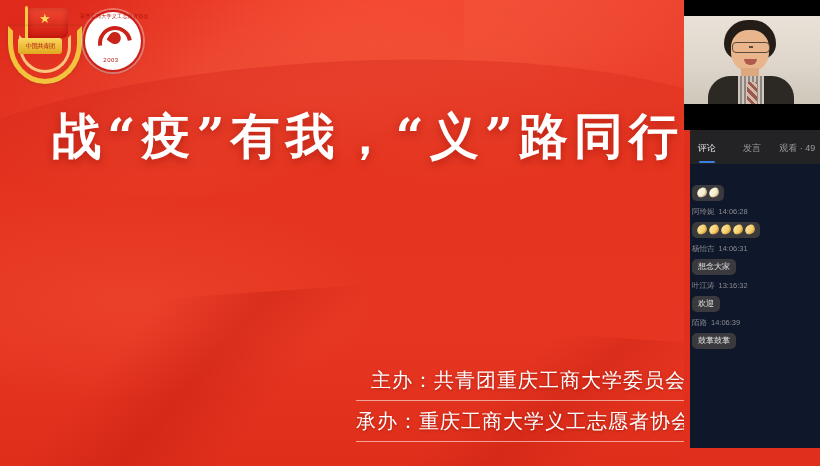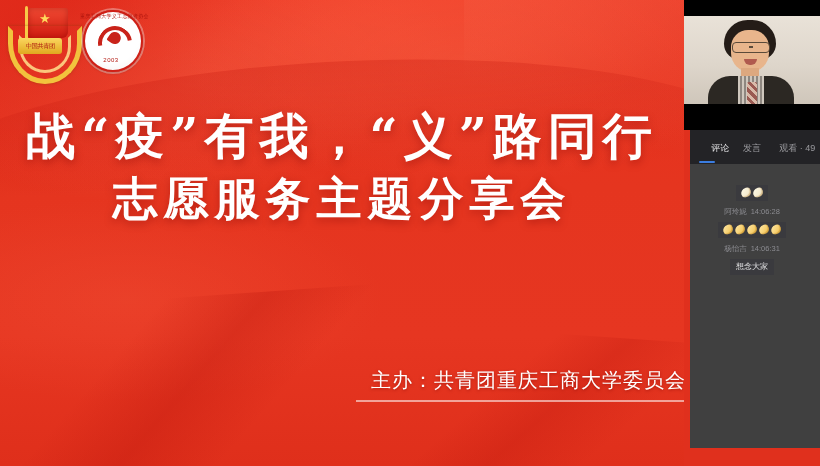--- a/index.html
+++ b/index.html
@@ -110,21 +110,21 @@
     text-shadow:0 2px 4px rgba(110,0,0,.45);
     white-space:nowrap;
   }
 
   
   .headline{
     position:absolute;left:0;top:104px;width:684px;text-align:center;color:#fff;
     font-family:"DejaVu Serif","Liberation Serif",serif;font-weight:700;
     text-shadow:0 3px 8px rgba(120,6,0,.40);
   }
-  .headline .l1{font-size:49px;line-height:64px;letter-spacing:6px;white-space:nowrap;}
+  .headline .l1{font-size:49px;line-height:64px;letter-spacing:6px;white-space:nowrap;text-align:right;}
   .headline .l2{font-size:45px;line-height:62px;letter-spacing:6px;white-space:nowrap;}
 
   
   .credits{
     position:absolute;left:356px;top:360px;width:330px;color:#fff;text-align:right;
   }
   .credit-row{
     font-size:20px;line-height:40px;letter-spacing:1px;white-space:nowrap;
     text-shadow:0 1px 3px rgba(120,6,0,.5);
   }
@@ -156,35 +156,35 @@
     background:repeating-linear-gradient(45deg,#9a5a52 0 3px,#d8b9a8 3px 6px);border-radius:2px;}
 
   .rail-tabs{
     position:absolute;left:0;top:130px;width:136px;height:34px;
     background:#232326;display:flex;align-items:center;
   }
   .rail-tab{
     flex:1;text-align:center;color:#9a9a9e;font-size:9px;position:relative;
     padding-top:2px;white-space:nowrap;
   }
-  .rail-tab.active{color:#e6e6e8;text-align:right;}
+  .rail-tab.active{color:#e6e6e8;}
   .rail-tab.active:after{
     content:"";position:absolute;left:50%;transform:translateX(-50%);
     bottom:-8px;width:16px;height:2px;background:#3b7de0;border-radius:1px;
   }
 
   .chat{
     position:absolute;left:0;top:164px;width:136px;height:284px;
-    background:#404040;overflow:hidden;padding:2px 0 0 0;box-sizing:border-box;text-align:center;
+    background:#0f172a;overflow:hidden;padding:2px 0 0 0;box-sizing:border-box;
   }
   .msg{padding:3px 8px 2px 8px;}
   .msg-head{font-size:7.5px;color:#8b8b90;line-height:12px;white-space:nowrap;}
   .msg-head .nm{color:#8b8b90;margin-right:4px;}
   .bubble{
-    display:inline-block;margin-top:3px;background:#3a3a3e;border-radius:0;
+    display:inline-block;margin-top:3px;background:#3a3a3e;border-radius:5px;
     padding:3px 6px;color:#e2e2e4;font-size:8px;line-height:10px;white-space:nowrap;
   }
   .bubble.emoji{padding:3px 5px;}
   .emo{display:inline-block;width:10px;height:9px;margin-right:2px;vertical-align:middle;
     background:linear-gradient(135deg,#ffe9a8,#f2c04a);border-radius:60% 40% 55% 45%;
     transform:rotate(-18deg);box-shadow:inset -1px -1px 1px rgba(150,90,0,.35);}
   .emo:last-child{margin-right:0;}
   .emo.pale{background:linear-gradient(135deg,#fffbe8,#efe3c2);}
 
   .rail-foot{
@@ -227,26 +227,26 @@
           <div class="arc-text">重庆工商大学义工志愿者协会</div>
           <div class="swirl"></div>
           <div class="year">2003</div>
         </div>
 
       </div>
     </div>
 
     <div class="headline">
       <div class="l1">战“疫”有我，“义”路同行</div>
-      <div class="l2">志愿服务主题分享会</div>
     </div>
 
     <div class="credits">
       <div class="credit-row">主办：共青团重庆工商大学委员会</div>
       <div class="credit-rule"></div>
+      <div class="credit-row">承办：重庆工商大学义工志愿者协会</div>
       <div class="credit-rule"></div>
     </div>
   </div>
 
   <div class="seam lower"></div>
 
   <div class="rail">
 
     <div class="video-box">
       <div class="video-inner">
@@ -264,18 +264,20 @@
     <div class="rail-tabs">
       <div class="rail-tab active">评论</div>
       <div class="rail-tab">发言</div>
       <div class="rail-tab">观看 · 49</div>
     </div>
 
     <div class="chat" id="chat">
         <div class="msg"><div class="msg-head"><span class="nm"></span><span></span></div><div class="bubble emoji"><span class="emo pale"></span><span class="emo pale"></span></div></div>
         <div class="msg"><div class="msg-head"><span class="nm">阿玲妮</span><span>14:06:28</span></div><div class="bubble emoji"><span class="emo"></span><span class="emo"></span><span class="emo"></span><span class="emo"></span><span class="emo"></span></div></div>
         <div class="msg"><div class="msg-head"><span class="nm">杨怡吉</span><span>14:06:31</span></div><div class="bubble">想念大家</div></div>
+        <div class="msg"><div class="msg-head"><span class="nm">叶江涛</span><span>13:16:32</span></div><div class="bubble">欢迎</div></div>
+        <div class="msg"><div class="msg-head"><span class="nm">陌路</span><span>14:06:39</span></div><div class="bubble">鼓掌鼓掌</div></div>
       </div>
 
     <div class="rail-foot"></div>
   </div>
 
 </div>
 
 </body></html>

